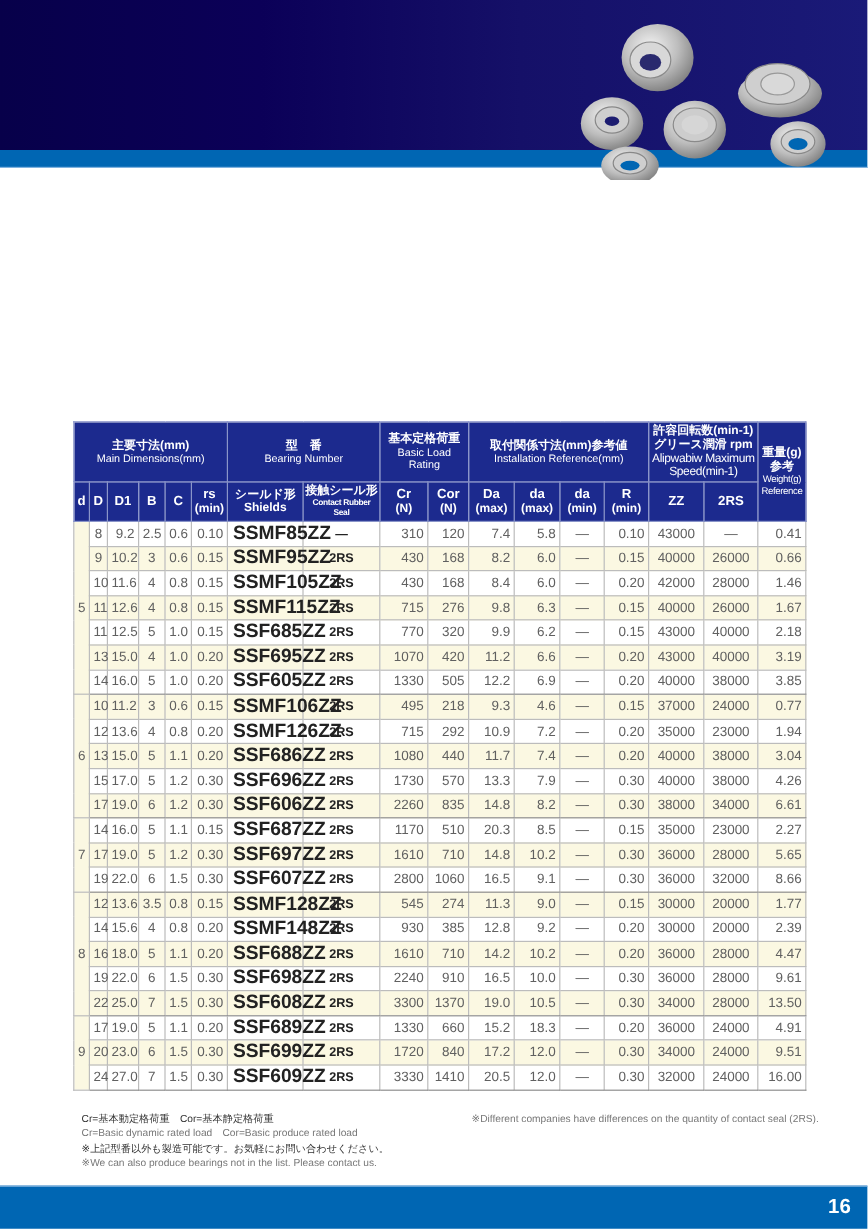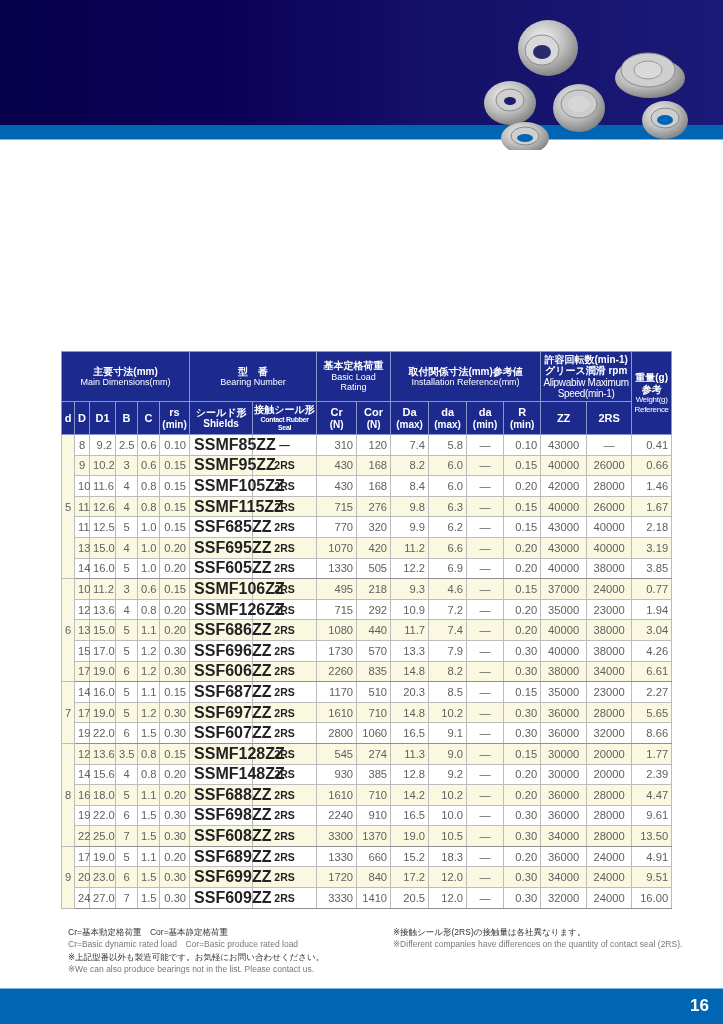--- a/index.html
+++ b/index.html
@@ -600,18 +600,17 @@
     </tbody>
 </table>
 
 <div class="notes notes-left">
   <div>Cr=基本動定格荷重　Cor=基本静定格荷重</div>
   <div class="en">Cr=Basic dynamic rated load　Cor=Basic produce rated load</div>
   <div style="margin-top:2px">※上記型番以外も製造可能です。お気軽にお問い合わせください。</div>
   <div class="en">※We can also produce bearings not in the list. Please contact us.</div>
 </div>
 <div class="notes notes-right">
-  <div>※接触シール形(2RS)の接触量は各社異なります。</div>
   <div class="en">※Different companies have differences on the quantity of contact seal (2RS).</div>
 </div>
 
 <div class="footer-band"></div>
 <div class="page-number">16</div>
 
 </body></html>

